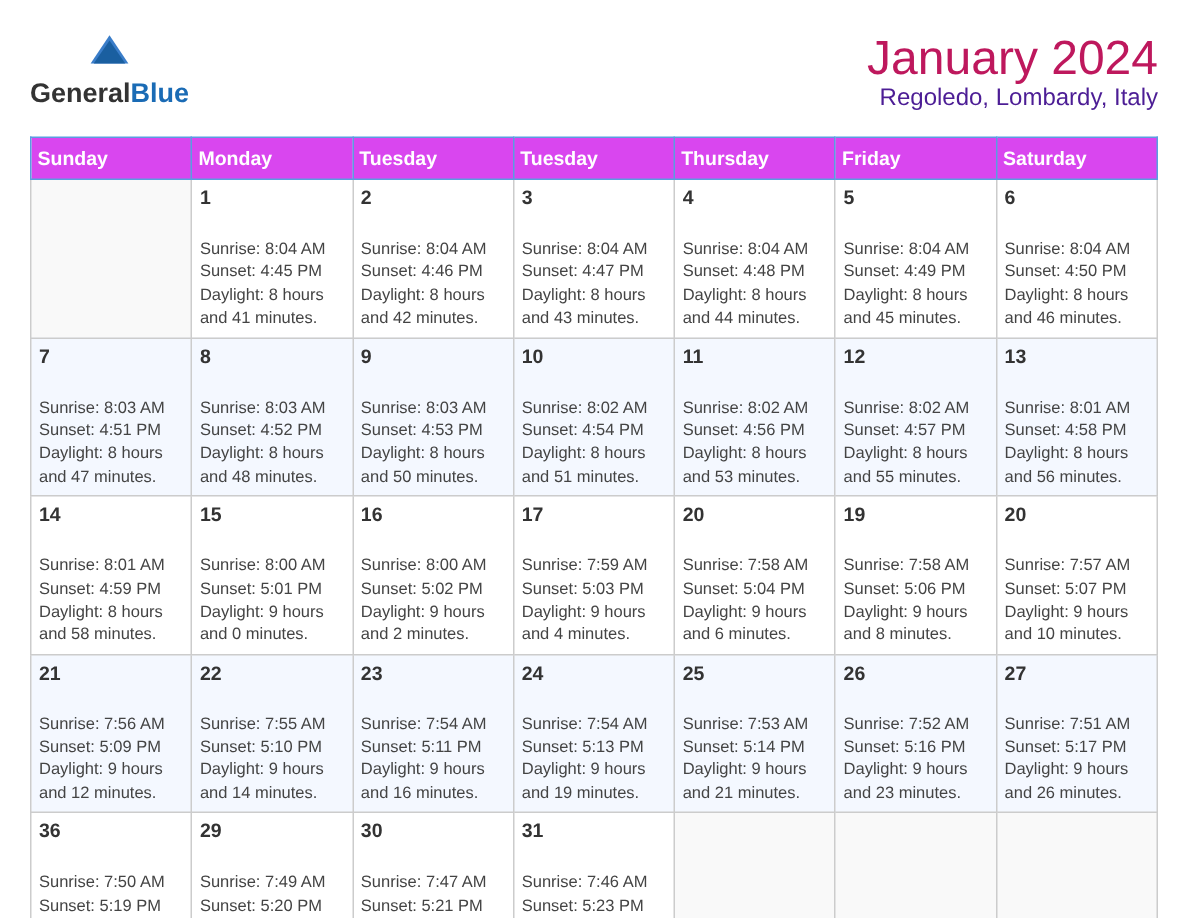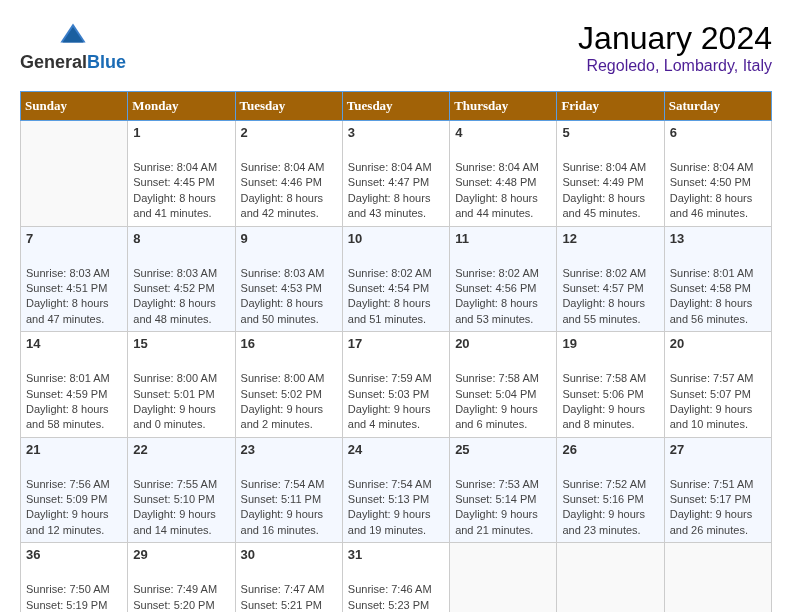--- a/index.html
+++ b/index.html
@@ -35,40 +35,39 @@
     .logo-icon {
       width: 28px;
       height: 28px;
     }
     .title-block {
       text-align: right;
     }
     .month-title {
       font-size: 32px;
       font-weight: normal;
-      color: #000000;
+      color: #be185d;
     }
     .location-title {
       font-size: 16px;
       color: #4c1d95;
     }
     table {
       width: 100%;
       border-collapse: collapse;
       table-layout: fixed;
     }
     th {
-      background-color: #a16207;
+      background-color: #d946ef;
       color: #fff;
       font-size: 13px;
       font-weight: bold;
       padding: 6px 4px;
       text-align: left;
       border: 1px solid #5a9de0;
-      font-family: Liberation Serif, serif;
     }
     td {
       border: 1px solid #ccc;
       vertical-align: top;
       padding: 4px 5px;
       font-size: 11px;
       color: #333;
       height: 80px;
     }
     td.empty {

